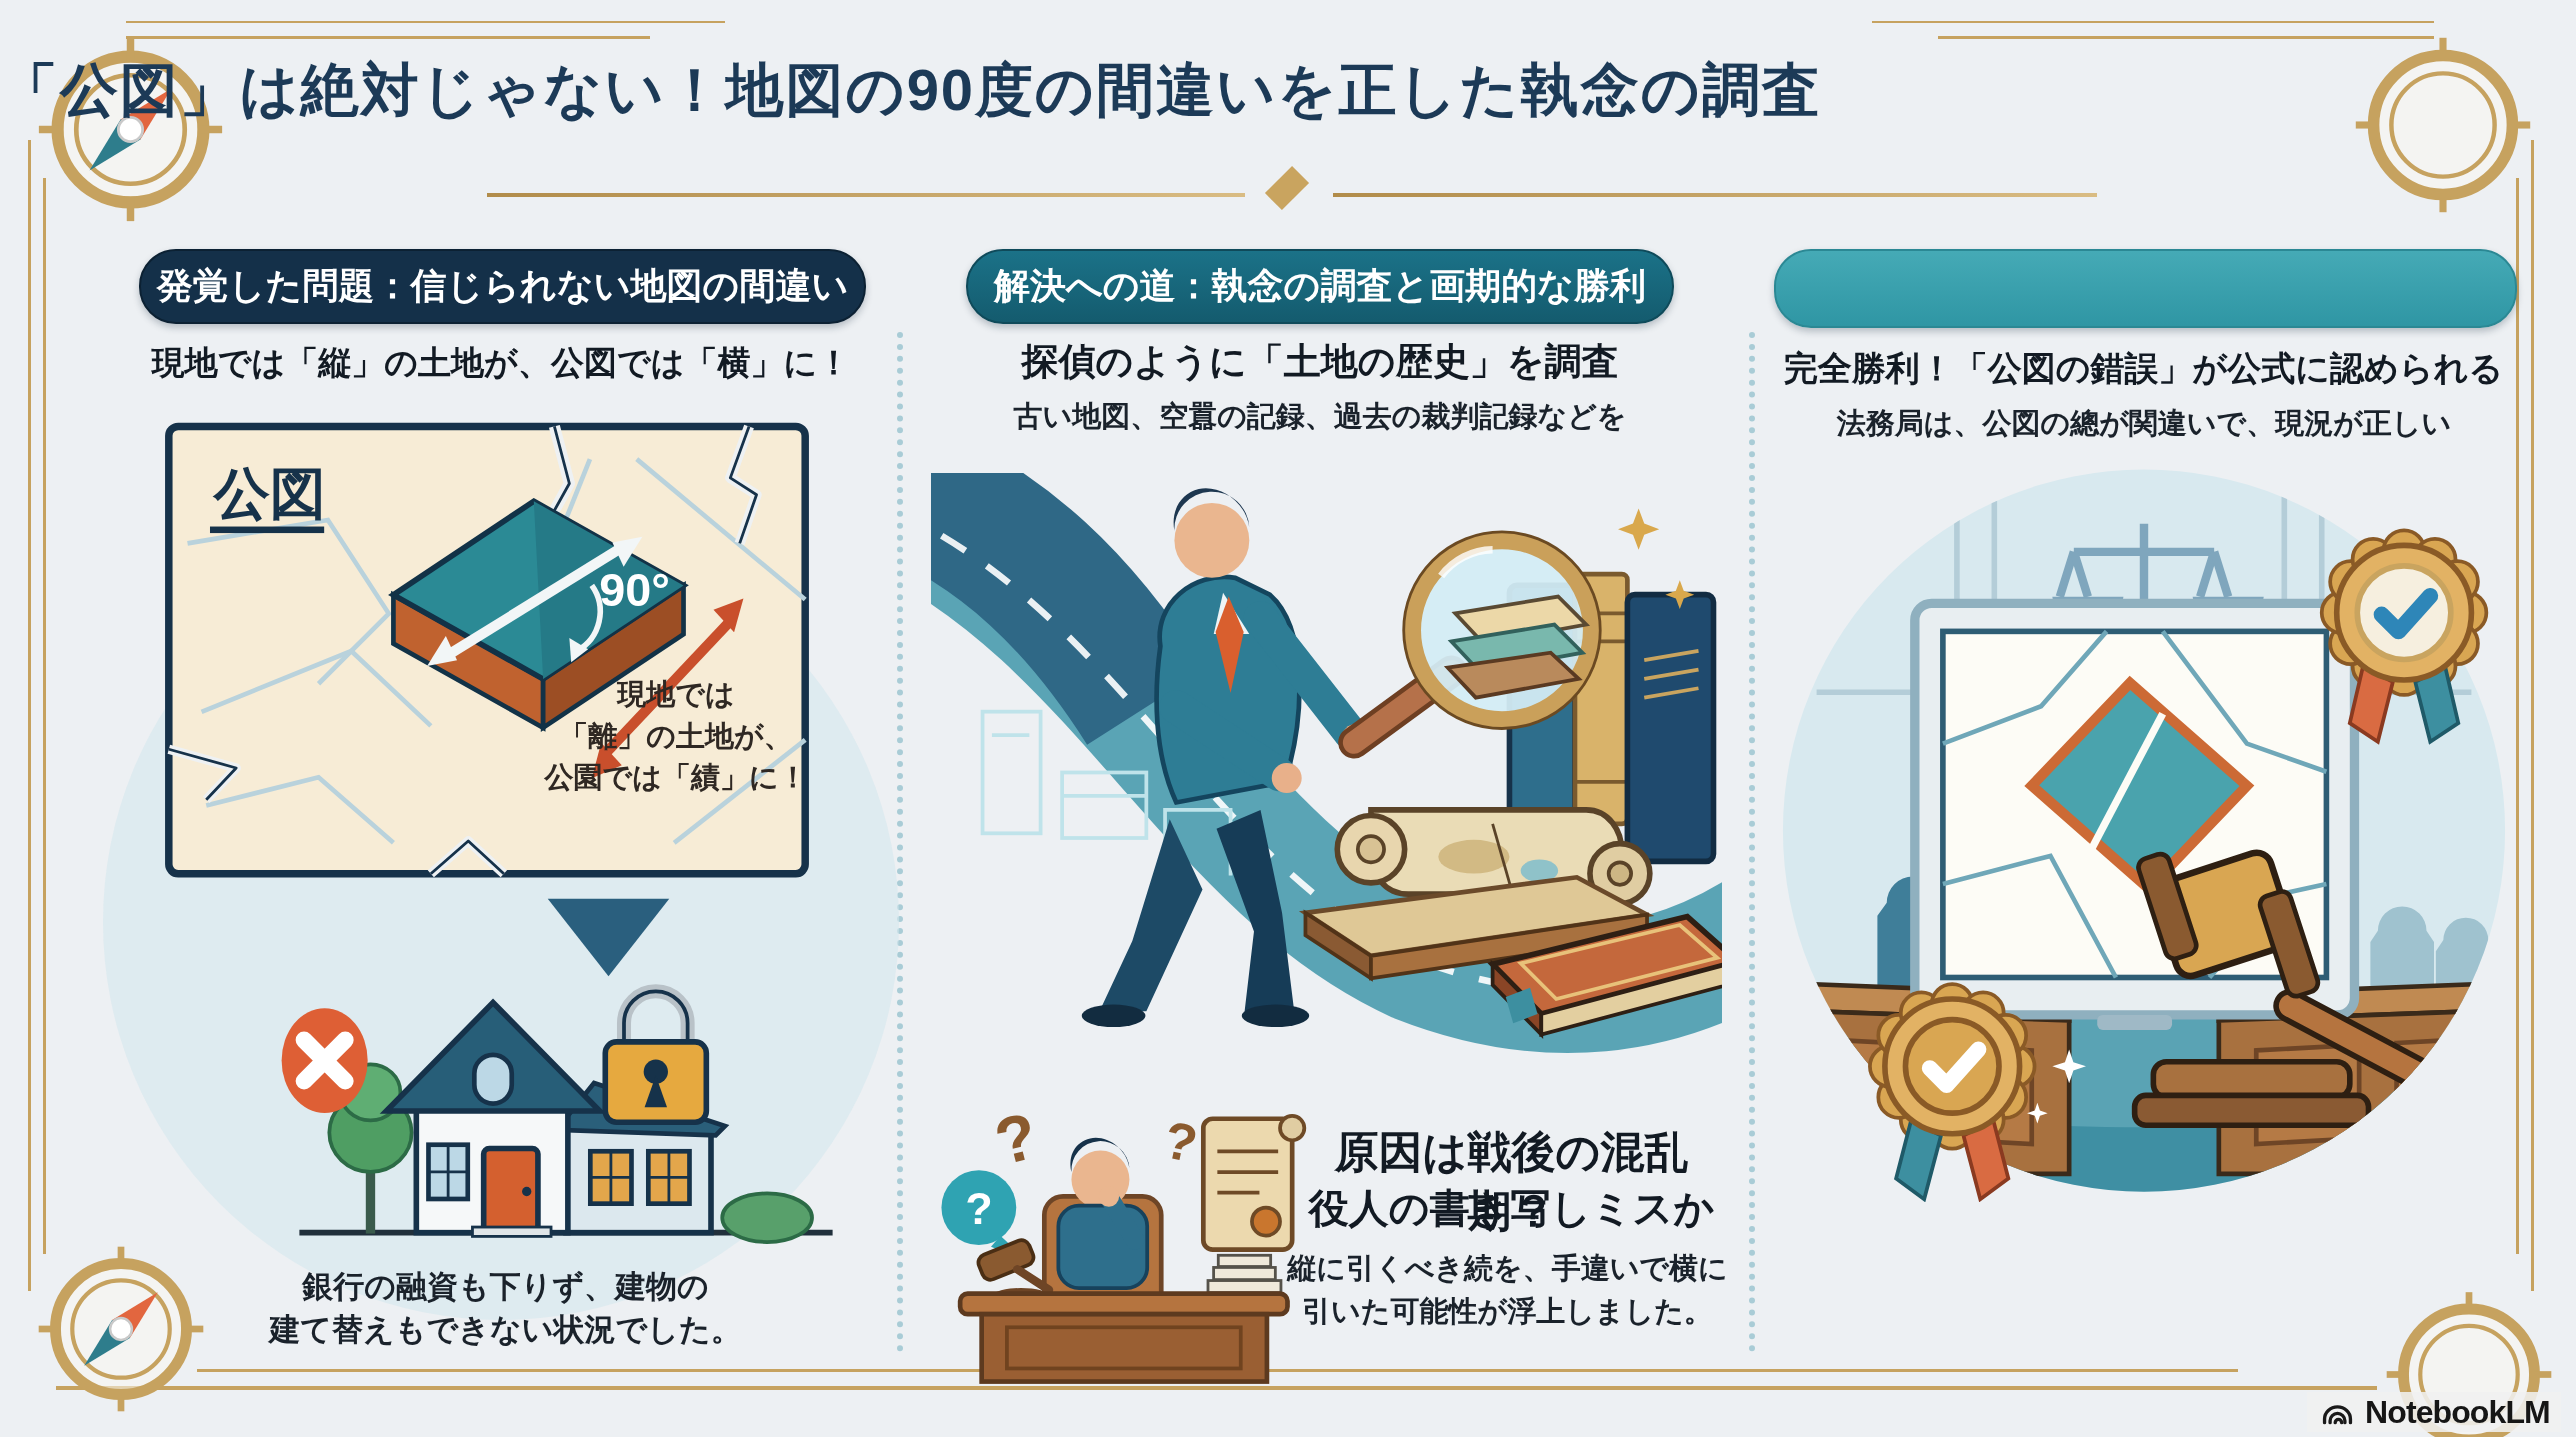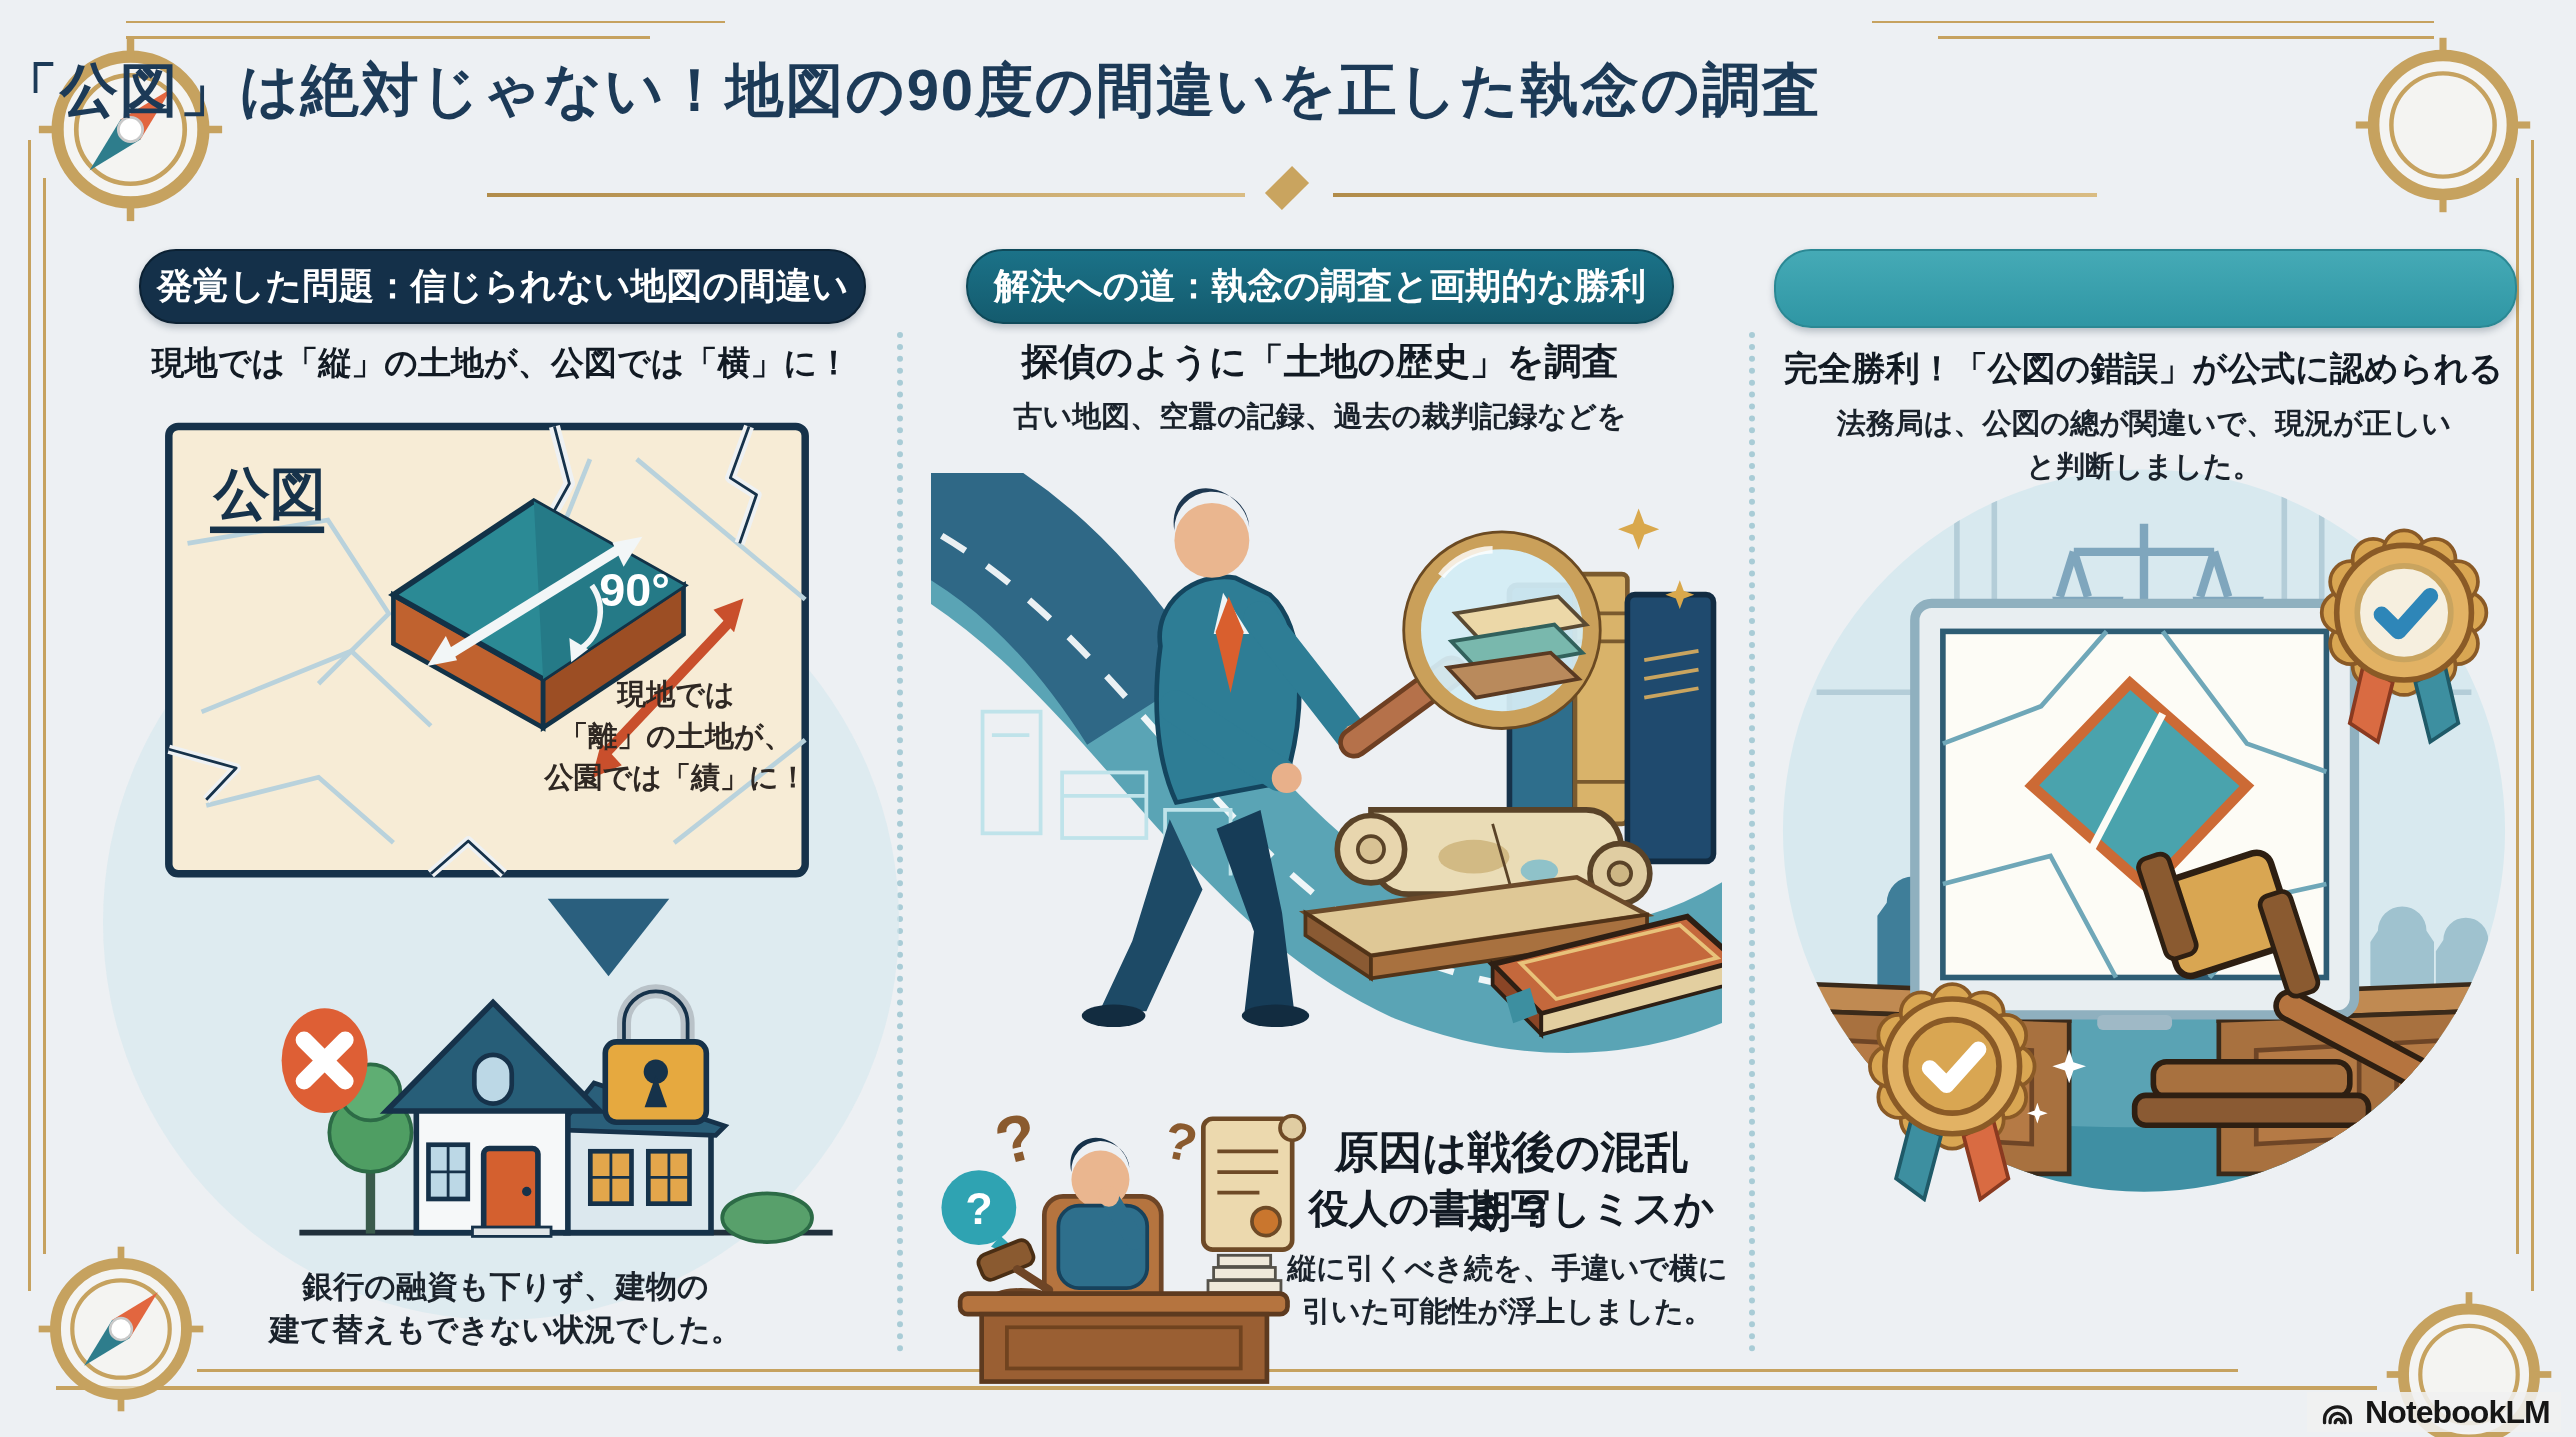--- a/index.html
+++ b/index.html
@@ -360,21 +360,20 @@
   <div class="sub txt" style="left:1301px;top:1123px;width:421px;font-size:44px;">原因は戦後の混乱期？</div>
   <div class="sub txt" style="left:1301px;top:1181px;width:421px;font-size:40px;">役人の書き写しミスか</div>
   <div class="body-line txt" style="left:1264px;top:1249px;width:487px;font-size:29px;">縦に引くべき続を、手違いで横に</div>
   <div class="body-line txt" style="left:1264px;top:1292px;width:487px;font-size:29px;">引いた可能性が浮上しました。</div>
 
   <div class="pill pill-aqua txt" style="left:1774px;top:249px;width:739px;height:75px;">
     <span></span>
   </div>
   <div class="sub txt" style="left:1741px;top:346px;width:805px;font-size:34px;">完全勝利！「公図の錯誤」が公式に認められる</div>
   <div class="body-line txt" style="left:1760px;top:404px;width:768px;font-size:29px;">法務局は、公図の總が関違いで、現況が正しい</div>
-  <div class="body-line txt" style="left:1760px;top:447px;width:768px;font-size:29px;">と判断しました。</div>
 
   <svg class="scene" style="left:1760px;top:463px;" width="768" height="739" viewBox="0 0 820 790">
     <defs>
         <clipPath id="courtClip">
           <circle cx="410" cy="393" r="386"></circle>
         </clipPath>
       </defs>
     <circle cx="410" cy="393" r="386" fill="#d8e9ef"></circle>
     <g clip-path="url(#courtClip)">
       <g stroke="#b4cdd8" stroke-width="6">

